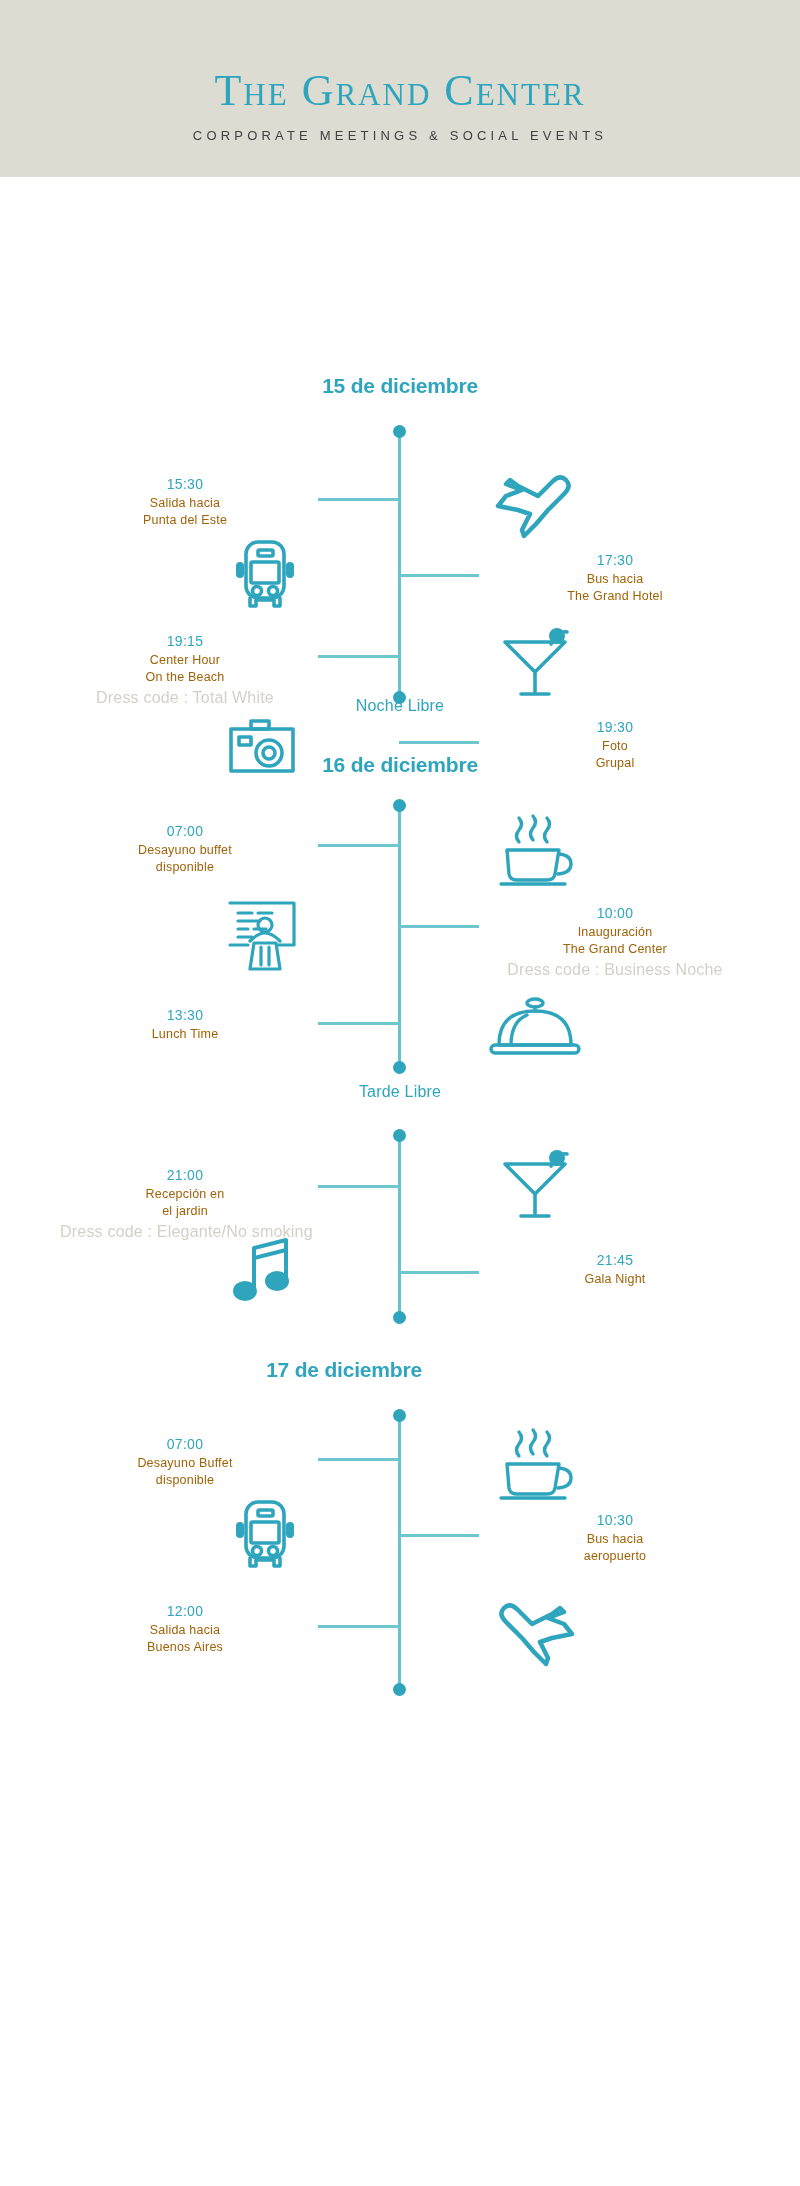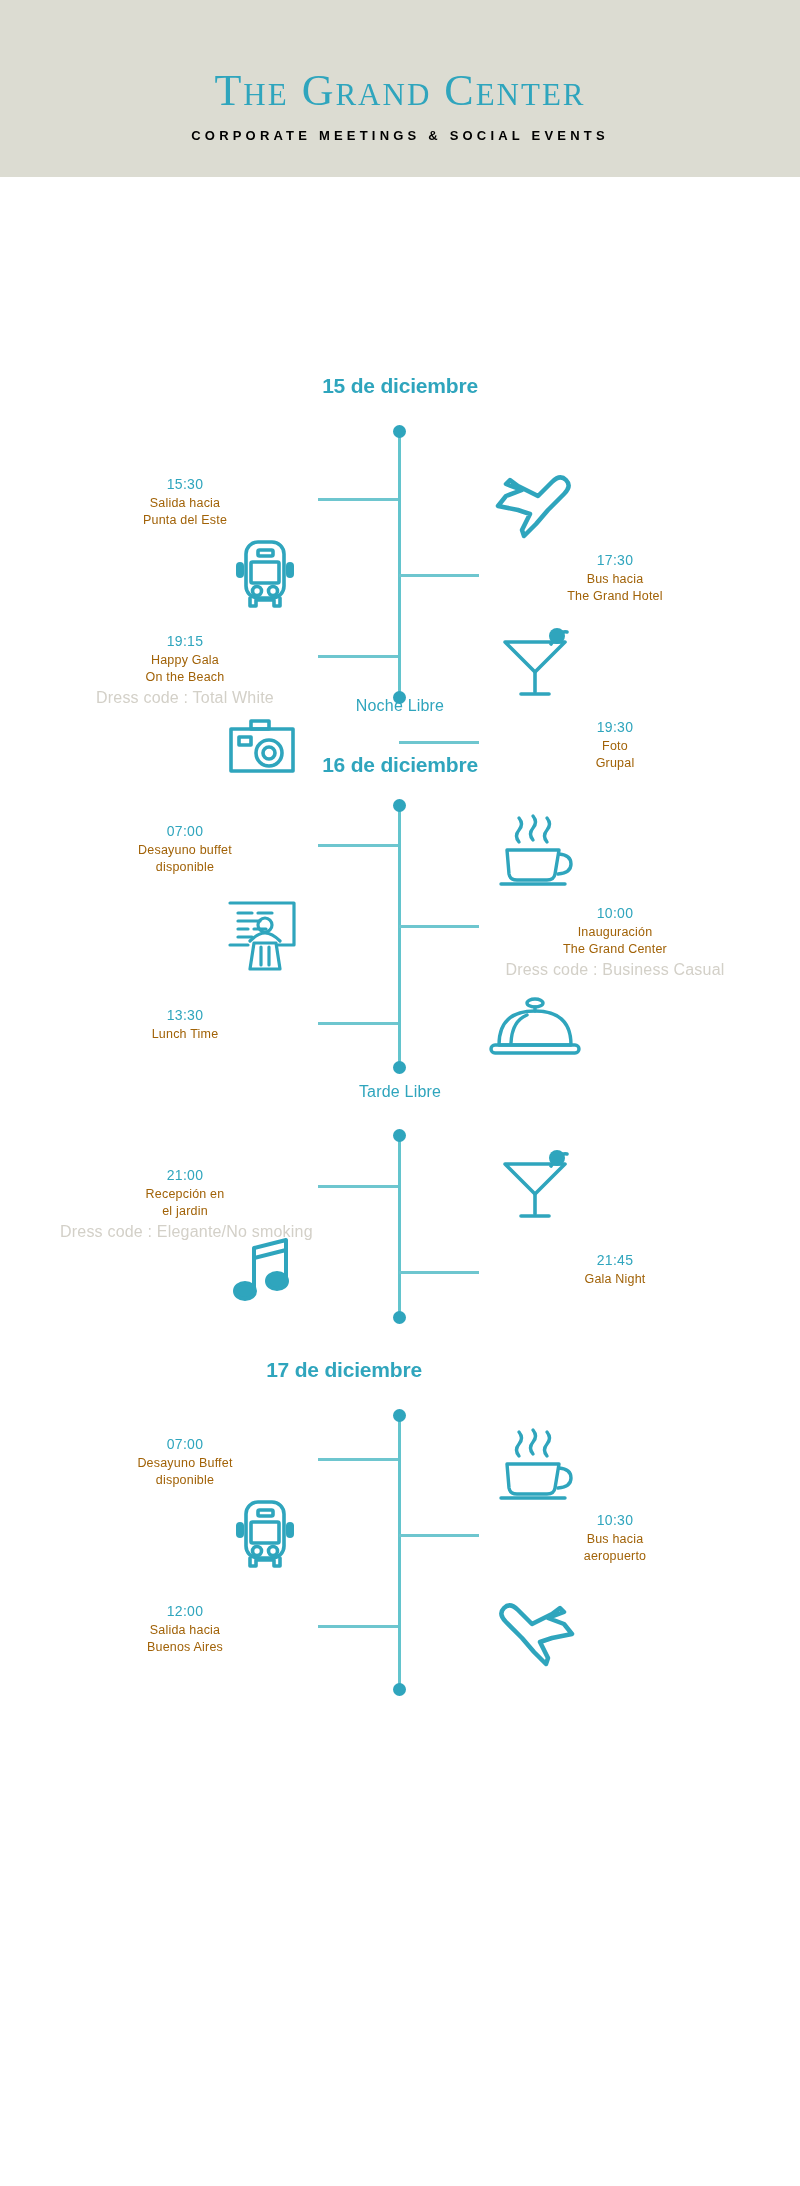--- a/index.html
+++ b/index.html
@@ -30,24 +30,23 @@
     color: #2fa5bd;
     font-variant: small-caps;
     text-transform: capitalize;
     line-height: 1.05;
     white-space: nowrap;
   }
   .brand-subtitle {
     margin-top: 14px;
     font-size: 13px;
     letter-spacing: 4.2px;
-    color: #000000;
+    color: #404040;
     text-transform: uppercase;
     white-space: nowrap;
-    font-weight: bold;
   }
 
   
   .board {
     position: relative;
     width: 800px;
   }
   .day-heading {
     text-align: center;
     font-size: 21px;
@@ -177,21 +176,21 @@
         <circle cx="43" cy="55" r="4.5"></circle>
         <path d="M20 62 L20 70 L26 70 L26 64 L44 64 L44 70 L50 70 L50 62"></path>
         <rect x="6" y="26" width="8" height="16" rx="4" fill="#2fa5bd" stroke="none"></rect>
         <rect x="56" y="26" width="8" height="16" rx="4" fill="#2fa5bd" stroke="none"></rect>
       </svg>
     </div>
 
     <div class="connector left" style="top:478px; width:80px;"></div>
     <div class="entry left" style="top:454px;">
       <div class="time">19:15</div>
-      <div class="desc">Happy Gala</div>
+      <div class="desc">Center Hour</div>
       <div class="desc">On the Beach</div>
       <div class="dress">Dress code : Total White</div>
     </div>
     <div class="icon-slot right" style="top:440px;">
       <svg width="80" height="80" viewBox="0 0 80 80" fill="none" stroke="#2fa5bd" stroke-width="3.6" stroke-linecap="round" stroke-linejoin="round">
         <path d="M10 20 L40 50 L70 20 Z"></path>
         <path d="M40 50 L40 70"></path>
         <path d="M26 72 L54 72"></path>
         <path d="M56 22 Q64 8 72 10"></path>
         <circle cx="62" cy="14" r="8" fill="#2fa5bd" stroke="none"></circle>
@@ -239,21 +238,21 @@
         <path d="M66 42 q12 1 12 10 q0 9 -13 10"></path>
         <path d="M8 72 L72 72"></path>
       </svg>
     </div>
 
     <div class="connector right" style="top:748px; width:80px;"></div>
     <div class="entry right" style="top:726px;">
       <div class="time">10:00</div>
       <div class="desc">Inauguración</div>
       <div class="desc">The Grand Center</div>
-      <div class="dress">Dress code : Business Casual</div>
+      <div class="dress">Dress code : Business Noche</div>
     </div>
     <div class="icon-slot left" style="top:712px;">
       <svg width="90" height="78" viewBox="0 0 90 78" fill="none" stroke="#2fa5bd" stroke-width="3.2" stroke-linecap="round" stroke-linejoin="round">
         <path d="M10 8 L74 8 L74 50 L58 50 M28 50 L10 50 Z"></path>
         <path d="M18 18 L32 18 M38 18 L52 18"></path>
         <path d="M18 26 L40 26"></path>
         <path d="M18 34 L28 34 M34 34 L46 34"></path>
         <path d="M18 42 L32 42"></path>
         <circle cx="45" cy="30" r="7"></circle>
         <path d="M30 46 q8 -8 15 -8 q7 0 15 8"></path>

